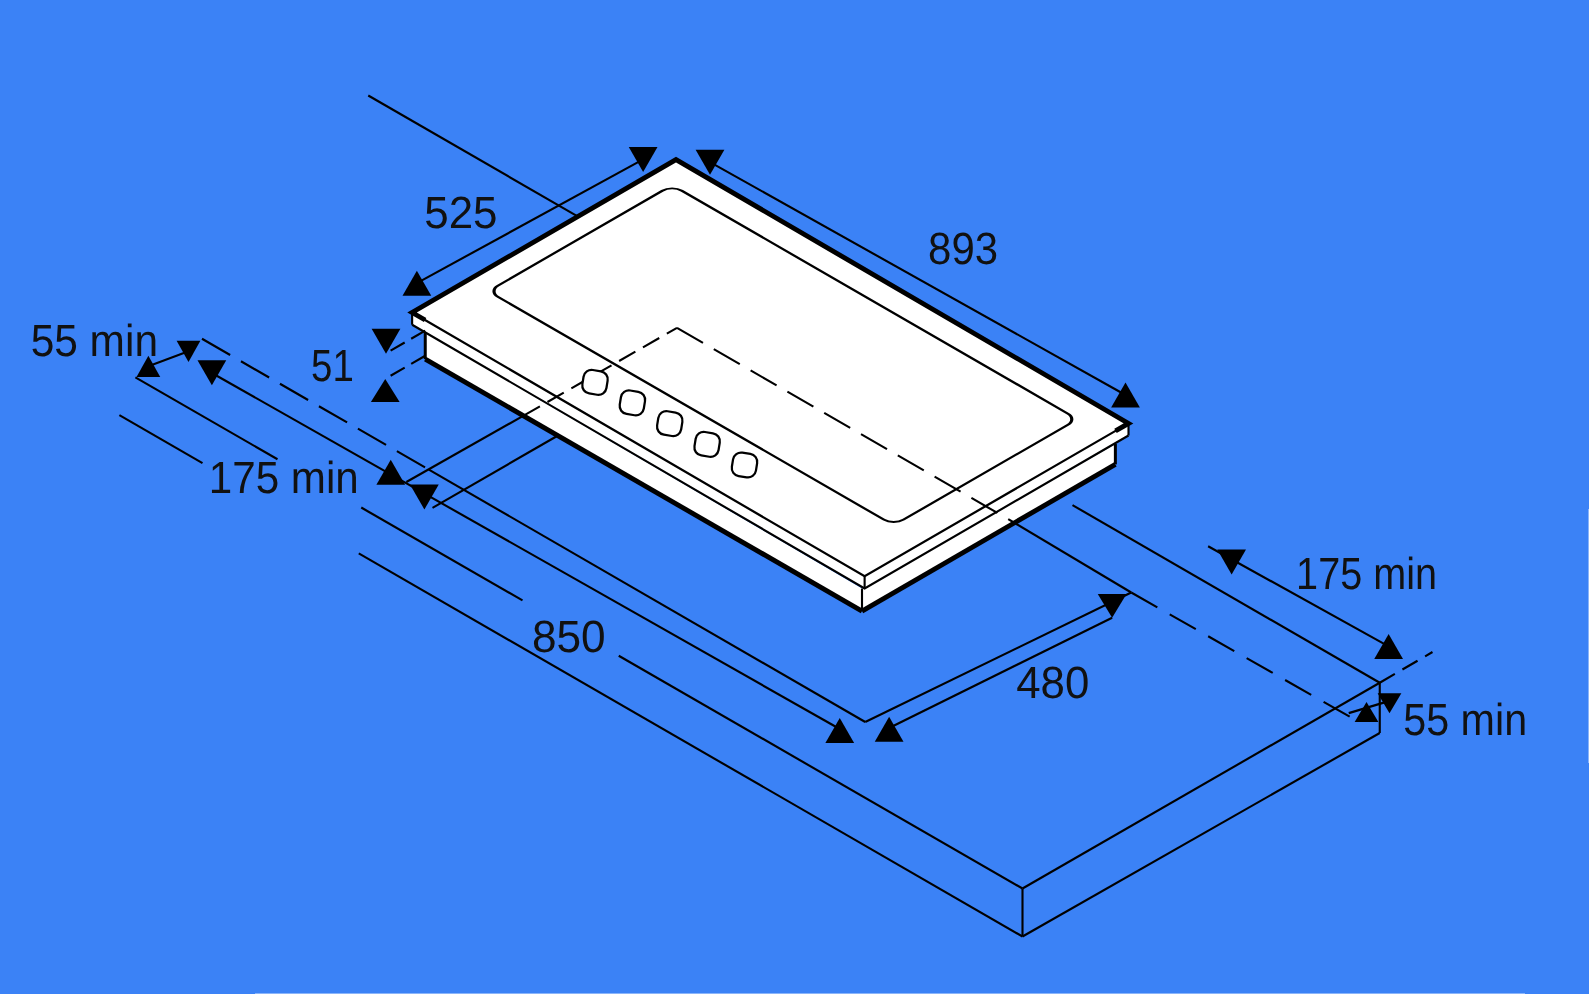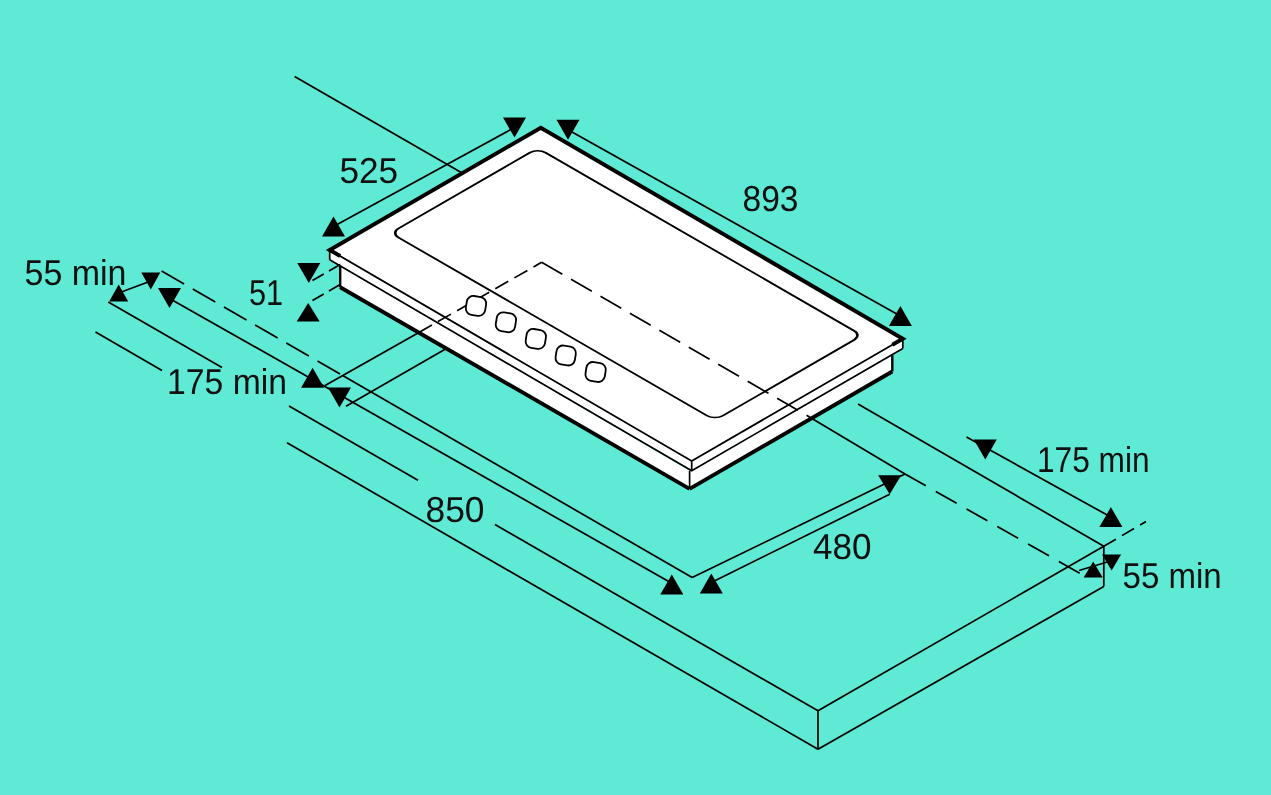--- a/index.html
+++ b/index.html
@@ -1,16 +1,16 @@
 <!DOCTYPE html>
 <html><head>
 <meta charset="utf-8">
 <style>
   html,body{margin:0;padding:0;background:#ffffff;}
-  #page{width:1271px;height:795px;position:relative;background:#5eead4;overflow:hidden;}
+  #page{width:1271px;height:795px;position:relative;background:#3b82f6;overflow:hidden;}
   svg{position:absolute;left:0;top:0;}
   text{font-family:"Liberation Sans",sans-serif;font-size:36px;fill:#111111;text-rendering:geometricPrecision;}
 </style>
 </head>
 <body>
 <div id="page">
 <svg width="1271" height="795" viewBox="0 0 1271 795">
 
   <g stroke="#000" stroke-width="1.7" fill="none" stroke-linecap="butt">
 

